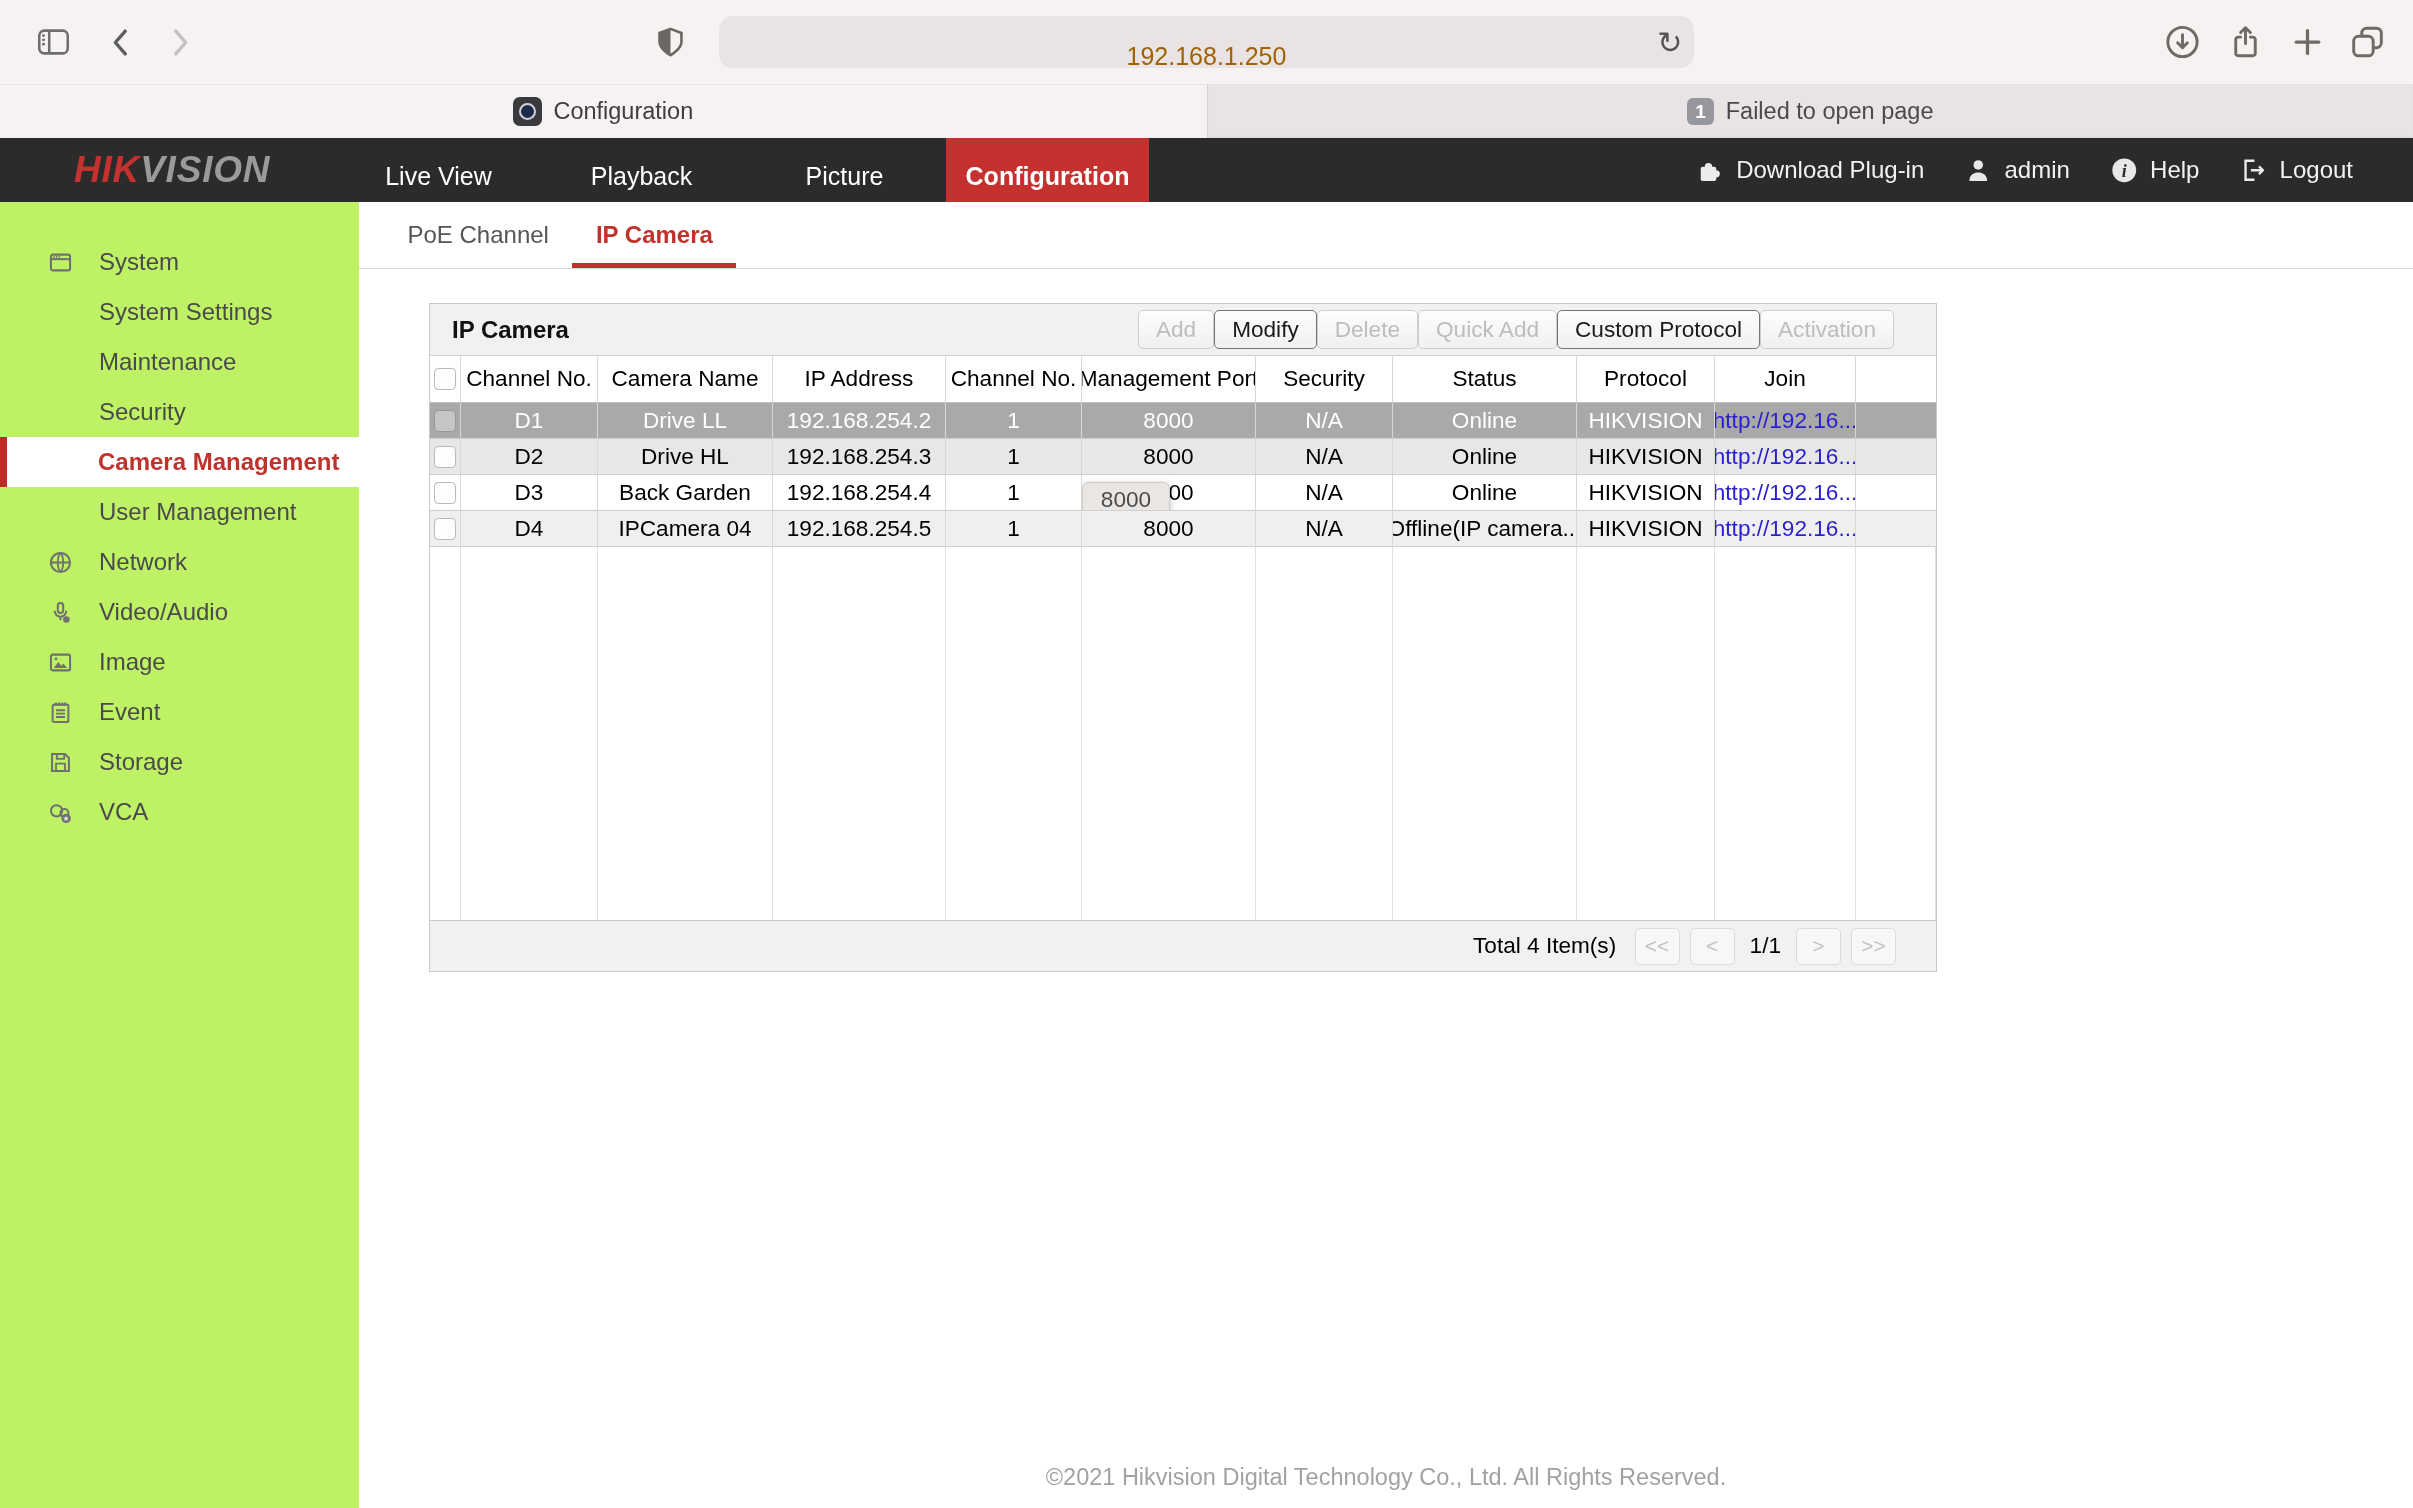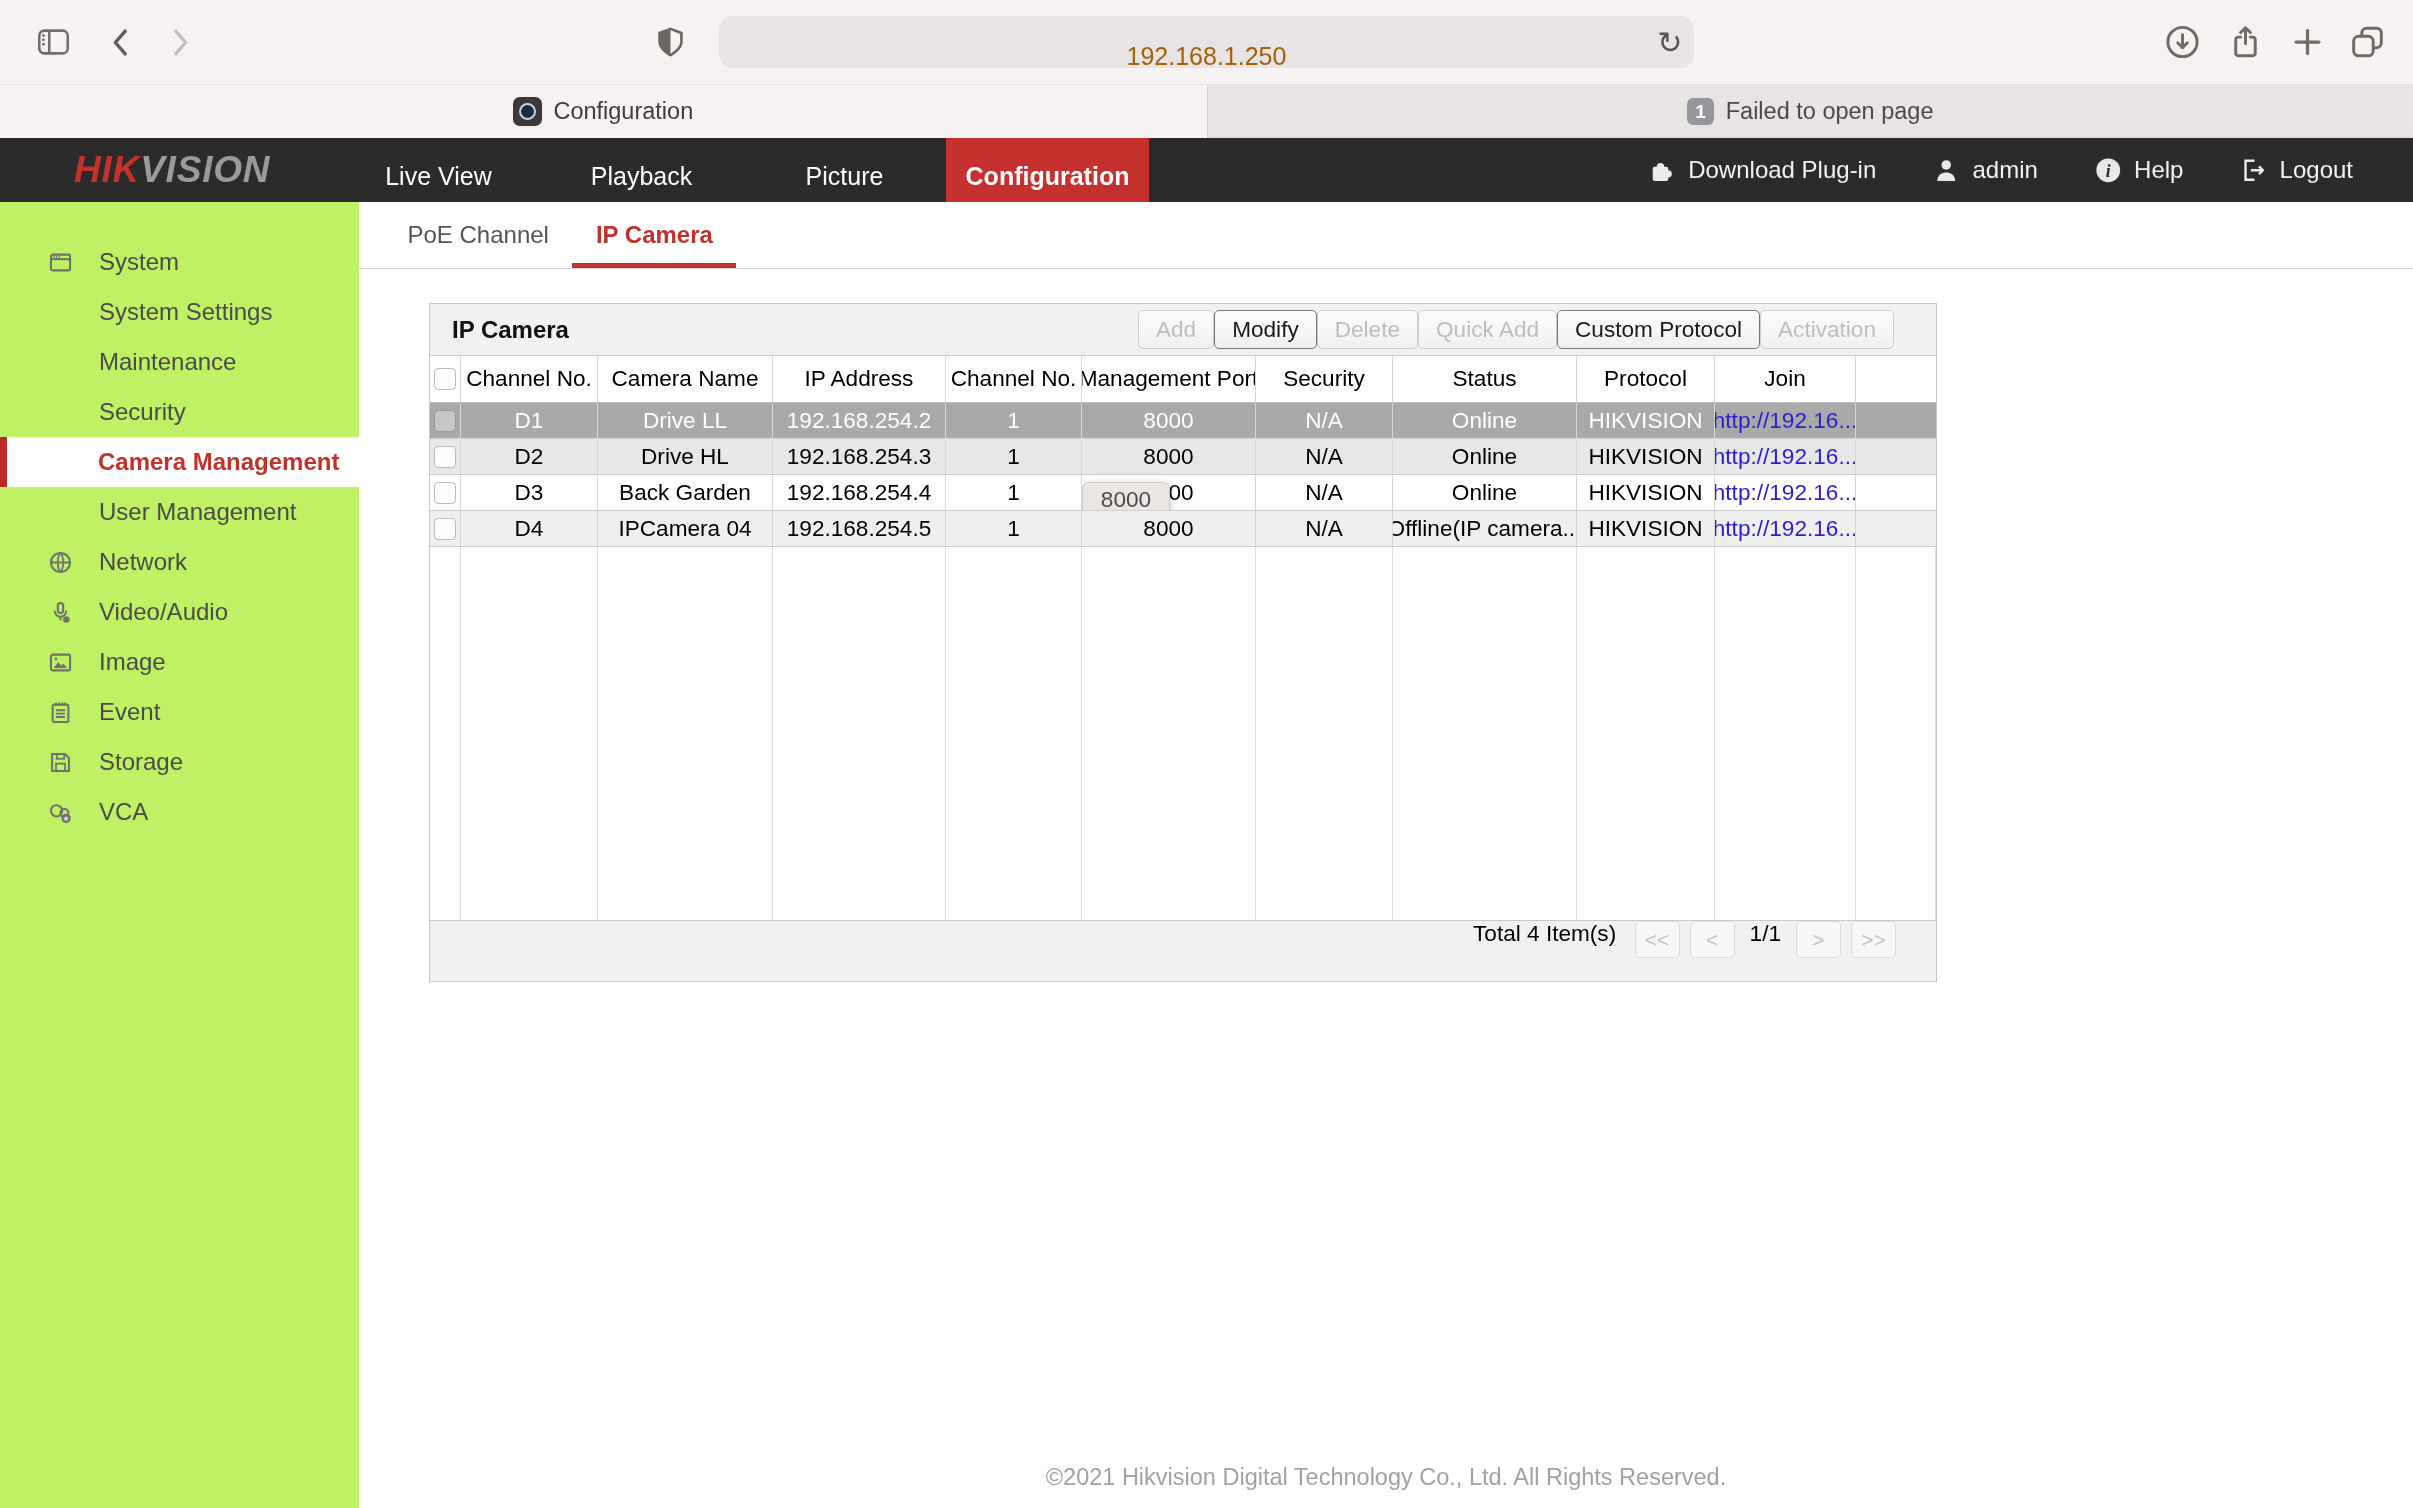--- a/index.html
+++ b/index.html
@@ -29,21 +29,21 @@
 
   
   .app-header { position:relative; height:64px; background:#2b2b2b; }
   .logo { position:absolute; left:74px; top:0; height:64px; display:flex; align-items:center;
           font-style:italic; font-weight:bold; font-size:37px; letter-spacing:0.8px; }
   .logo .hik { color:#c5312e; } .logo .vision { color:#9a9a9a; }
   .hdr-nav { position:absolute; left:337px; top:0; height:64px; display:flex; }
   .nav-item { width:203px; height:76px; display:flex; align-items:center; justify-content:center;
               color:#fff; font-size:25px; cursor:default; }
   .nav-item.active { background:#c5312e; font-weight:bold; }
-  .hdr-actions { position:absolute; right:60px; top:0; height:64px; display:flex; align-items:center; gap:56px; }
+  .hdr-actions { position:absolute; right:60px; top:0; height:64px; display:flex; align-items:center; gap:40px; }
   .hdr-action { display:flex; align-items:center; gap:11.7px; color:#f2f2f2; font-size:24px; }
 
   
   .main { display:flex; height:1307px; }
   .sidebar { width:359px; background:#bef264; padding-top:35px; flex:none; }
   .side-item { height:50px; display:flex; align-items:center; }
   .side-icon { width:27px; height:27px; margin-left:47px; flex:none; }
   .side-label { margin-left:25px; font-size:24px; color:#4a4a4a; }
   .side-item.active { background:#ffffff; border-left:7.5px solid #bb2b28; }
   .side-item.active .side-icon { margin-left:39px; }
@@ -76,21 +76,21 @@
   .data-row { height:36px; border-bottom:0.8px solid #cfcfcf; background:#fff; }
   .data-row.shade { background:#e7e7e7; }
   .data-row.shade2 { background:#efefef; }
   .data-row.selected { background:#a9a9a9; }
   .data-row.selected .cell { color:#fff; border-right-color:rgba(255,255,255,0.55); }
   .link { color:#2a1fd0; text-decoration:none; }
   .checkbox { width:22px; height:22px; border-radius:4.2px; border:1.7px solid #b9b9b9; background:#fdfdfd; }
   .data-row.selected .checkbox { background:#c6c6c6; border-color:#979797; }
   .filler { height:374px; border-bottom:0.8px solid #c9c9c9; }
   .filler .cell { border-right:0.8px solid #e0e0e0; }
-  .panel-footer { height:60px; background:#f1f1f1; display:flex; justify-content:flex-end;
+  .panel-footer { height:50px; background:#f1f1f1; display:flex; align-items:center; justify-content:flex-end;
                   padding-right:40px; gap:10px; }
   .total-text { font-size:22.6px; color:#000; margin-right:8.4px; }
   .pg-btn { width:45px; height:37px; border-radius:5px; border:0.8px solid #dcdcdc; background:#f7f7f7;
             color:#c2c2c2; font-size:21px; display:flex; align-items:center; justify-content:center; font-family:inherit; }
   .page-ind { font-size:22.6px; color:#000; margin:0 5px; }
 
   .tooltip { position:absolute; left:0px; top:6.7px; width:88px; height:37px; background:#e9e6e4;
              border:0.8px solid #cfccc9; border-radius:6.7px; box-shadow:0 2.5px 7.5px rgba(0,0,0,0.25);
              display:flex; align-items:center; justify-content:center; font-size:22.6px; color:#4c4c4c; z-index:5; }
   .copyright { position:absolute; bottom:18.4px; left:0; width:100%; text-align:center; font-size:23.5px; color:#a2a2a2; }

